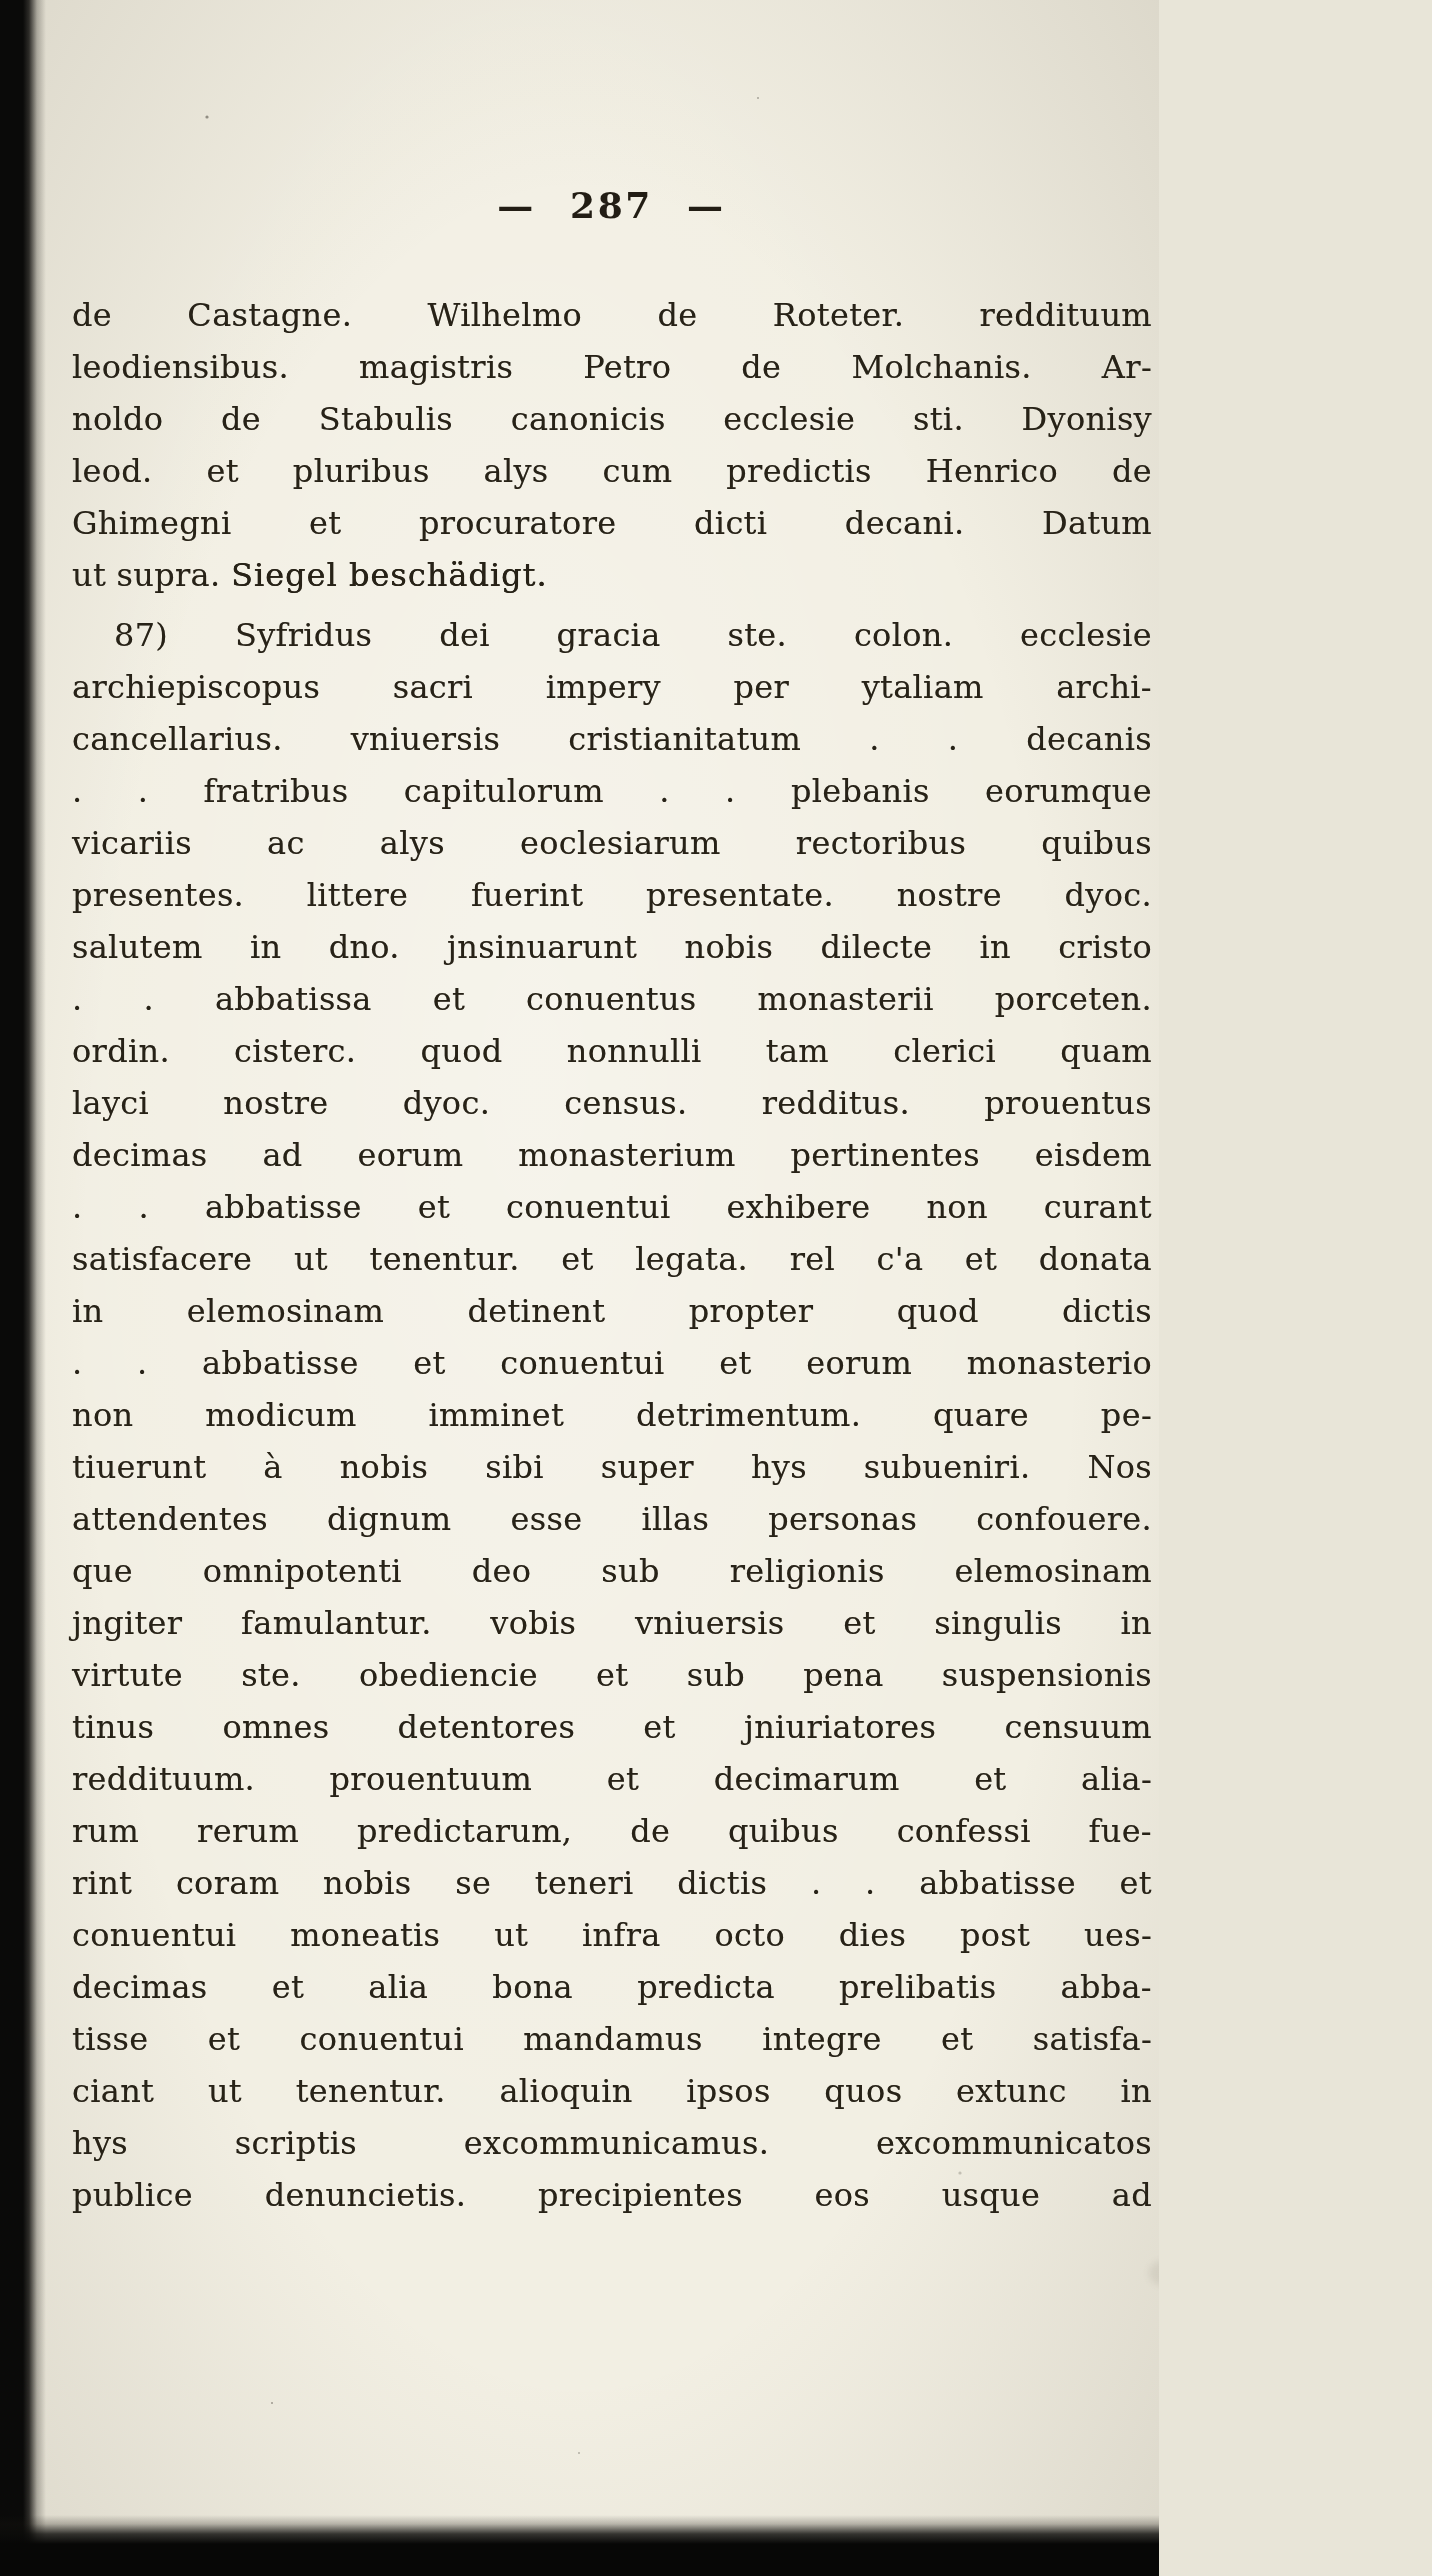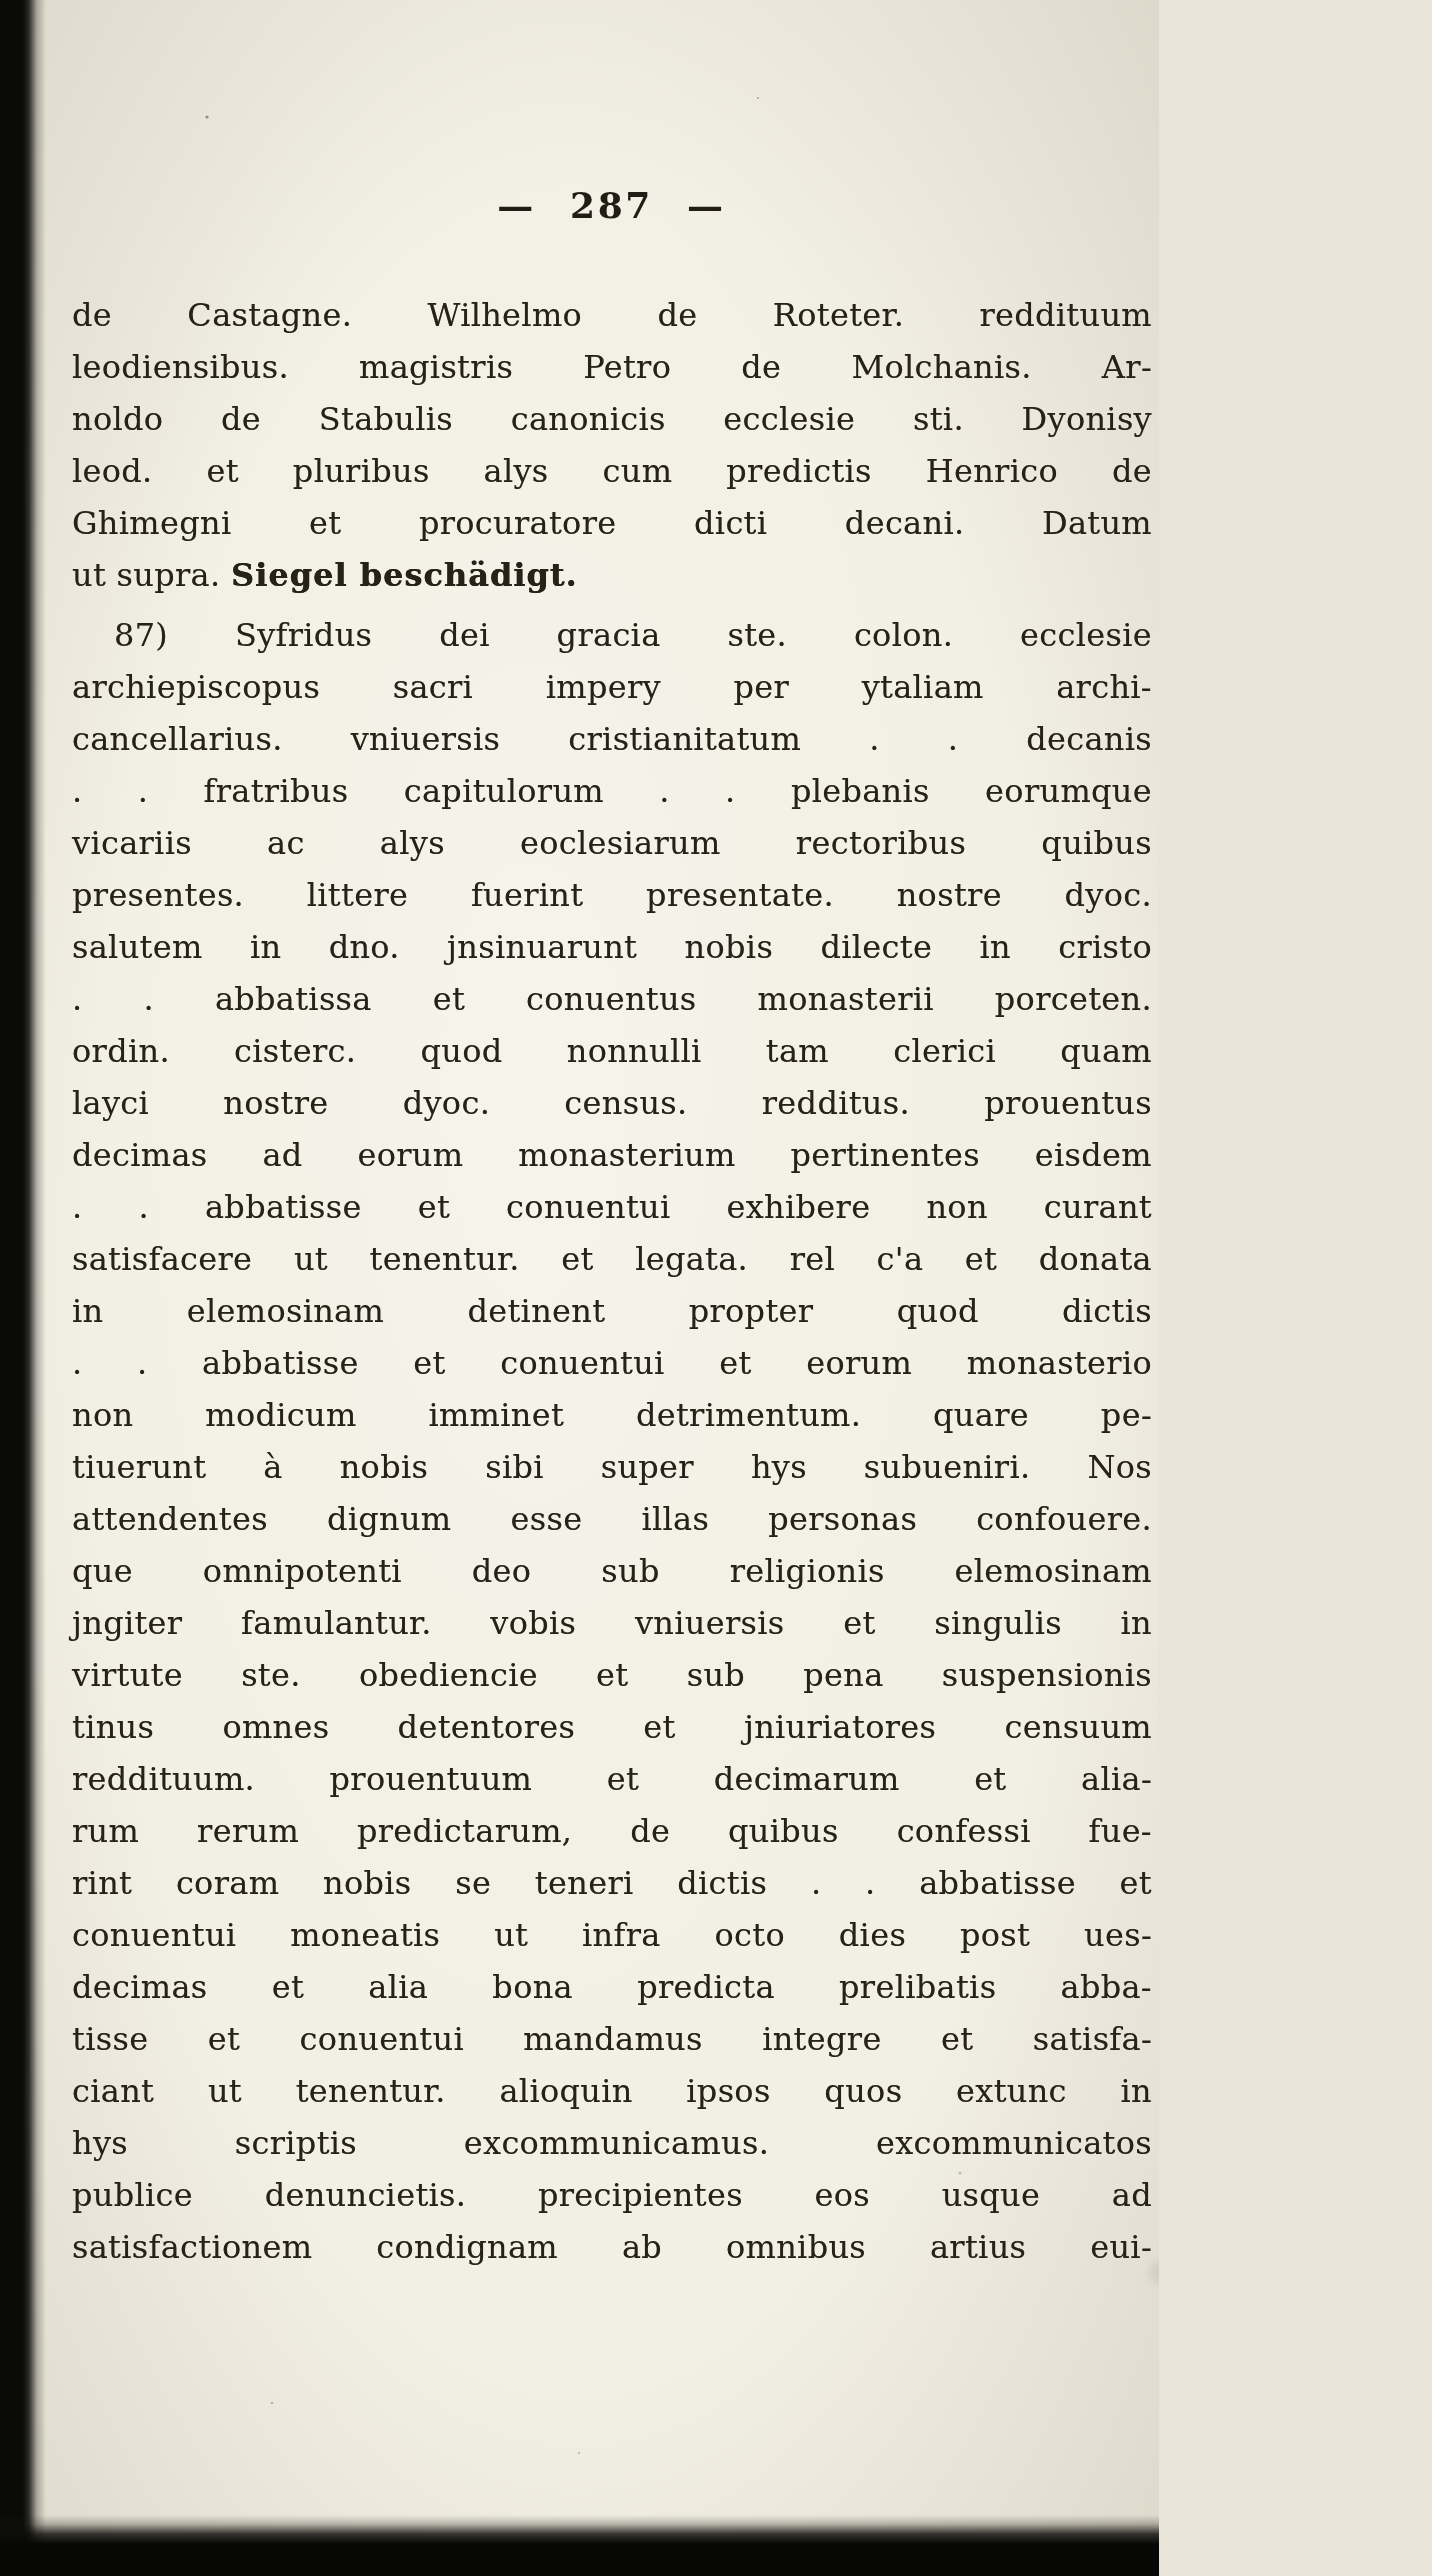--- a/index.html
+++ b/index.html
@@ -48,21 +48,21 @@
   }
   .line.no-justify{
     text-align:left;
     text-align-last:left;
   }
   .line.indent{
     padding-left:42px;
     margin-top:8px;
   }
   .fraktur{
-    font-weight:700;
+    font-weight:400;
     letter-spacing:1px;
     text-shadow:0.4px 0 0 currentColor;
   }
   .edge-left{
     position:absolute; left:0; top:0; width:46px; height:100%;
     background:linear-gradient(90deg,
       var(--edge) 0px, var(--edge) 23px,
       rgba(14,13,11,0.85) 29px,
       rgba(30,28,23,0.28) 37px,
       rgba(30,28,23,0) 46px);
@@ -138,21 +138,20 @@
       <div class="line">tinus omnes detentores et jniuriatores censuum</div>
       <div class="line">reddituum. prouentuum et decimarum et alia-</div>
       <div class="line">rum rerum predictarum, de quibus confessi fue-</div>
       <div class="line">rint coram nobis se teneri dictis . . abbatisse et</div>
       <div class="line">conuentui moneatis ut infra octo dies post ues-</div>
       <div class="line">decimas et alia bona predicta prelibatis abba-</div>
       <div class="line">tisse et conuentui mandamus integre et satisfa-</div>
       <div class="line">ciant ut tenentur. alioquin ipsos quos extunc in</div>
       <div class="line">hys scriptis excommunicamus. excommunicatos</div>
       <div class="line">publice denuncietis. precipientes eos usque ad</div>
-      <div class="line">satisfactionem condignam ab omnibus artius eui-</div>
     </div>
 
   <div class="edge-left"></div>
   <div class="edge-bottom"></div>
 
   <div class="mark m1"></div>
   <div class="mark m2"></div>
   <div class="mark m3"></div>
   <div class="speckles"></div>
 

